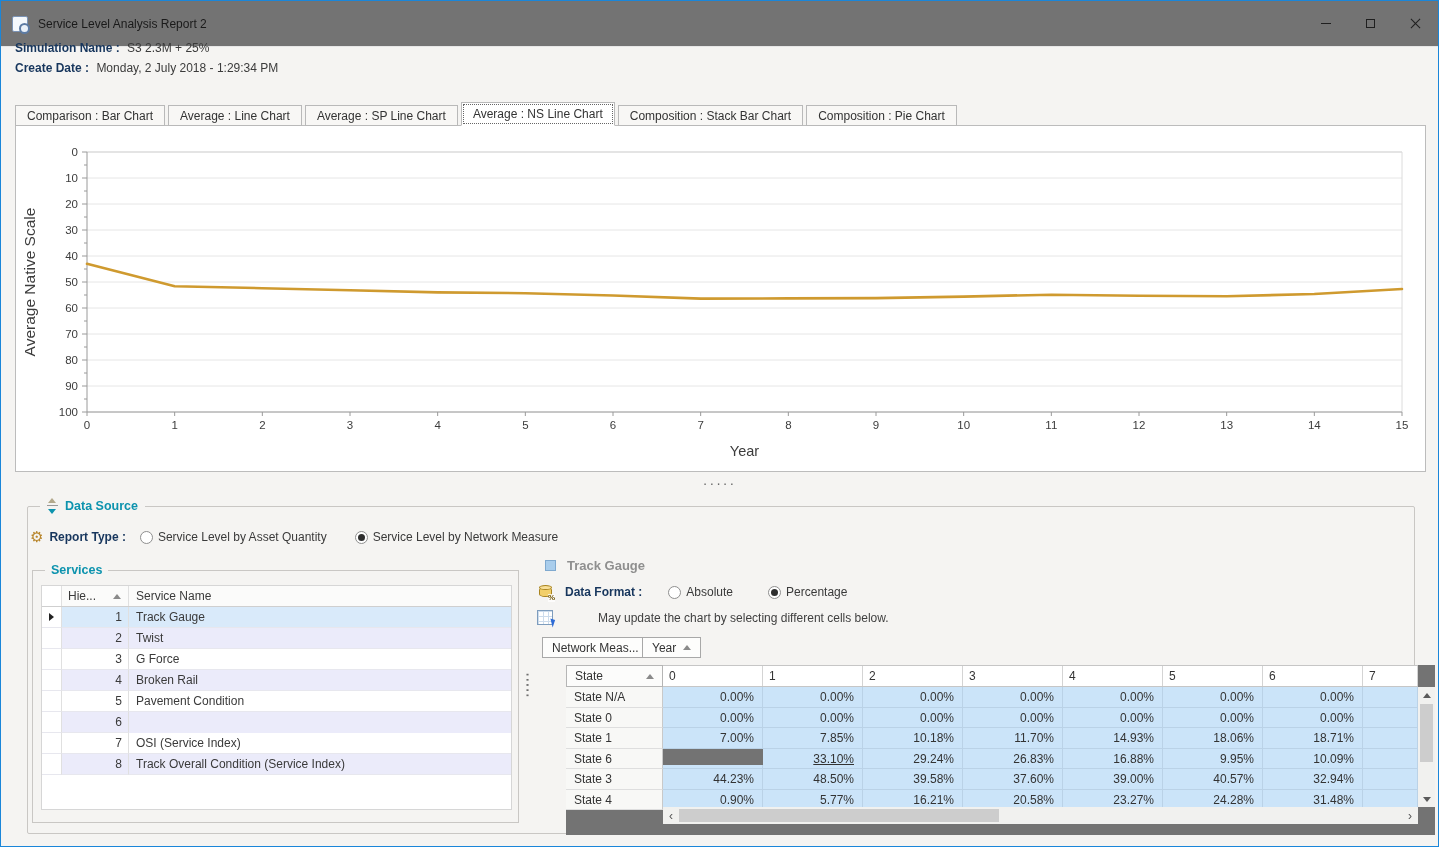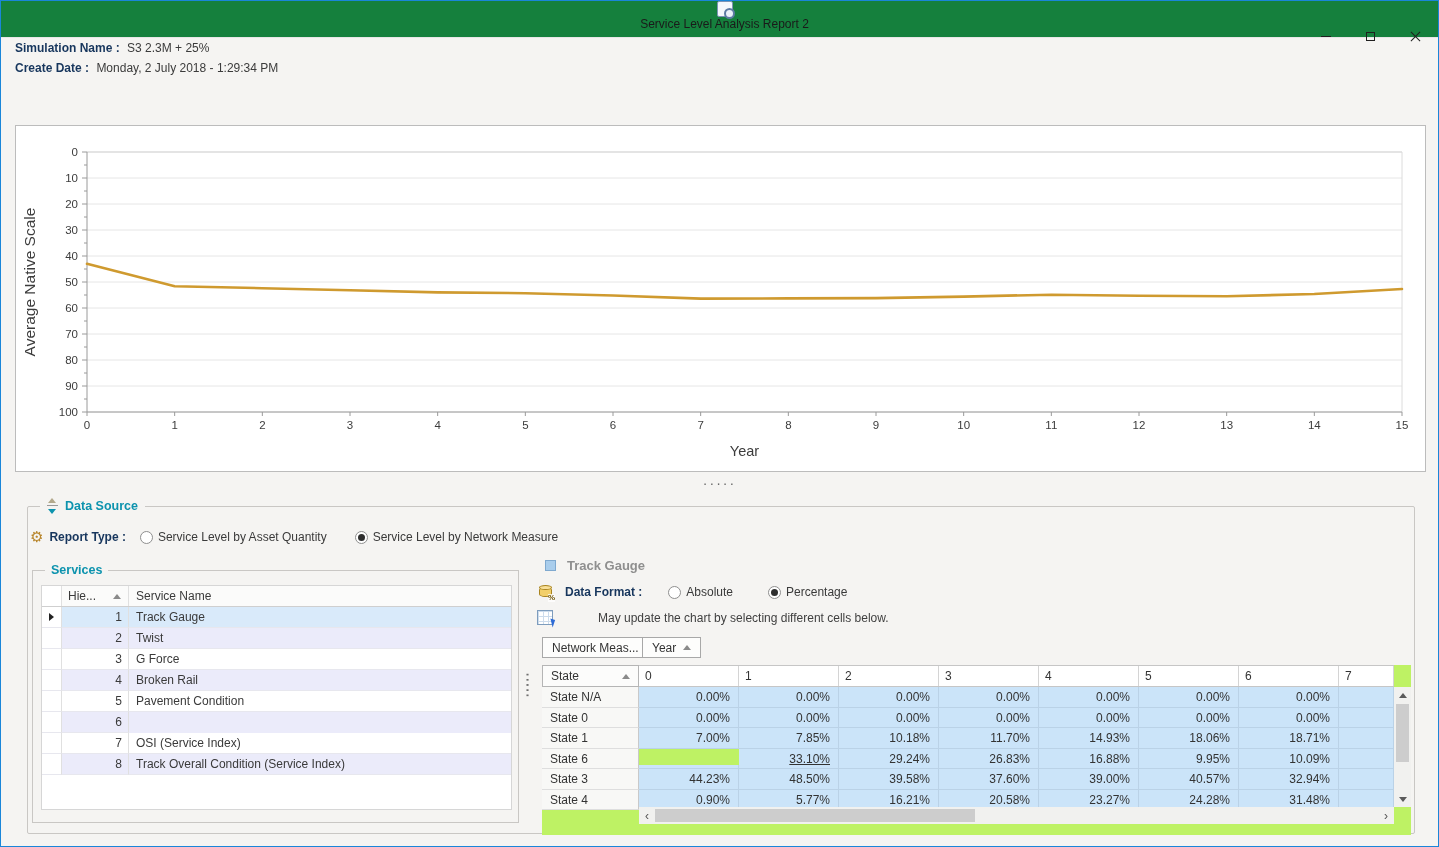--- a/index.html
+++ b/index.html
@@ -1,22 +1,22 @@
 <!DOCTYPE html>
 <html><head>
 <meta charset="utf-8">
 <style>
   * { margin:0; padding:0; box-sizing:border-box; }
   body { font-family:"Liberation Sans", sans-serif; background:#888; }
   .window { position:relative; width:1439px; height:847px; background:#f5f4f2;
             border:1px solid #1a86d9; overflow:hidden; font-family:"Liberation Sans", sans-serif; }
 
   
-  .titlebar { position:absolute; top:0; left:0; right:0; height:37px; background:#15803d;
-              border-bottom:1px solid #e6e6e6; display:flex; align-items:center;flex-direction:column; }
+  .titlebar { position:absolute; top:0; left:0; right:0; height:46px; background:#737373;
+              border-bottom:1px solid #e6e6e6; display:flex; align-items:center; }
   .app-icon { margin-left:11px; width:16px; height:16px; position:relative; flex:none;
               border:1px solid #7b93b5; background:#f4f8fc; border-radius:2px; }
   .app-icon::after { content:""; position:absolute; right:-3px; bottom:-3px; width:7px; height:7px;
               border:2px solid #5d7ba3; border-radius:50%; background:#eaf1f9; }
   .tb-title { margin-left:10px; font-size:12px; color:#1a1a1a; }
   .tb-btns { margin-left:auto; display:flex; height:100%; }
   .tb-btn { width:45px; height:100%; display:flex; align-items:center; justify-content:center; cursor:default; }
   .g-min { width:10px; height:1px; background:#1f1f1f; }
   .g-max { width:9px; height:9px; border:1px solid #1f1f1f; }
   .g-close { position:relative; width:11px; height:11px; }
@@ -104,21 +104,21 @@
   .grid-ic { position:relative; width:16px; height:15px; margin-right:9px; border:1px solid #7d9cbd; background:#fff;
      background-image:linear-gradient(#cddcec 1px, transparent 1px), linear-gradient(90deg,#cddcec 1px, transparent 1px);
      background-size:5px 5px; }
   .grid-ic::after { content:""; position:absolute; right:-2px; bottom:-3px; width:0; height:0;
      border-top:8px solid #2e6bd6; border-left:5px solid transparent; transform:rotate(18deg); }
 
   .pv-btn { position:absolute; height:21px; border:1px solid #a8a8a8; background:#fdfdfc;
             display:inline-flex; align-items:center; padding:0 9px; font-size:12px; color:#333; white-space:nowrap; }
   .pv-btn .tri-up { margin-left:7px; }
 
-  .pivot { position:absolute; left:514px; top:158px; width:869px; height:170px; background:#bef264; font-size:12px; color:#333; }
+  .pivot { position:absolute; left:538px; top:158px; width:869px; height:170px; background:#737373; font-size:12px; color:#333; }
   .pv-state { position:absolute; left:0; top:0; width:97px; height:22px; border:1px solid #b5b5b5; background:#fcfcfb;
               display:flex; align-items:center; padding:0 8px; }
   .pv-state .tri-up { margin-left:auto; }
   .pv-cols { position:absolute; left:97px; top:0; height:22px; display:flex;
              border-top:1px solid #c6c6c6; border-bottom:1px solid #c6c6c6; background:#fff; }
   .pv-col { border-right:1px solid #d4d4d4; padding-left:6px; line-height:20px; flex:none; }
   .pv-body { position:absolute; left:0; top:22px; width:852px; height:151px; overflow:hidden; }
   .pv-row { display:flex; height:20.5px; }
   .pv-rlabel { width:97px; flex:none; background:#f8f8f6; border-bottom:1px solid #dedede; border-right:1px solid #c9c9c9;
                padding-left:8px; line-height:20px; }
@@ -163,20 +163,28 @@
     <div class="info-line">
       <span class="info-label">Simulation Name :</span>
       <span class="info-value">S3 2.3M + 25%</span>
     </div>
     <div class="info-line">
       <span class="info-label">Create Date :</span>
       <span class="info-value">Monday, 2 July 2018 - 1:29:34 PM</span>
     </div>
   </div>
 
+  <div class="tabs" id="tabs">
+      <div class="tab">Comparison : Bar Chart</div>
+      <div class="tab">Average : Line Chart</div>
+      <div class="tab">Average : SP Line Chart</div>
+      <div class="tab active">Average : NS Line Chart</div>
+      <div class="tab">Composition : Stack Bar Chart</div>
+      <div class="tab">Composition : Pie Chart</div>
+    </div>
 
   <div class="chart-panel">
     <svg id="chart-svg" width="1409" height="345" viewBox="0 0 1409 345">
         <line x1="71" y1="26" x2="1386" y2="26" stroke="#c9c9c9" stroke-width="1"></line>
         <line x1="66" y1="26" x2="71" y2="26" stroke="#9a9a9a" stroke-width="1"></line>
         <text x="62" y="30" text-anchor="end" font-size="11.5" fill="#3c3c3c" font-family="Liberation Sans, sans-serif">0</text>
         <line x1="71" y1="52" x2="1386" y2="52" stroke="#e6e6e6" stroke-width="1"></line>
         <line x1="66" y1="52" x2="71" y2="52" stroke="#9a9a9a" stroke-width="1"></line>
         <text x="62" y="56" text-anchor="end" font-size="11.5" fill="#3c3c3c" font-family="Liberation Sans, sans-serif">10</text>
         <line x1="71" y1="78" x2="1386" y2="78" stroke="#e6e6e6" stroke-width="1"></line>

